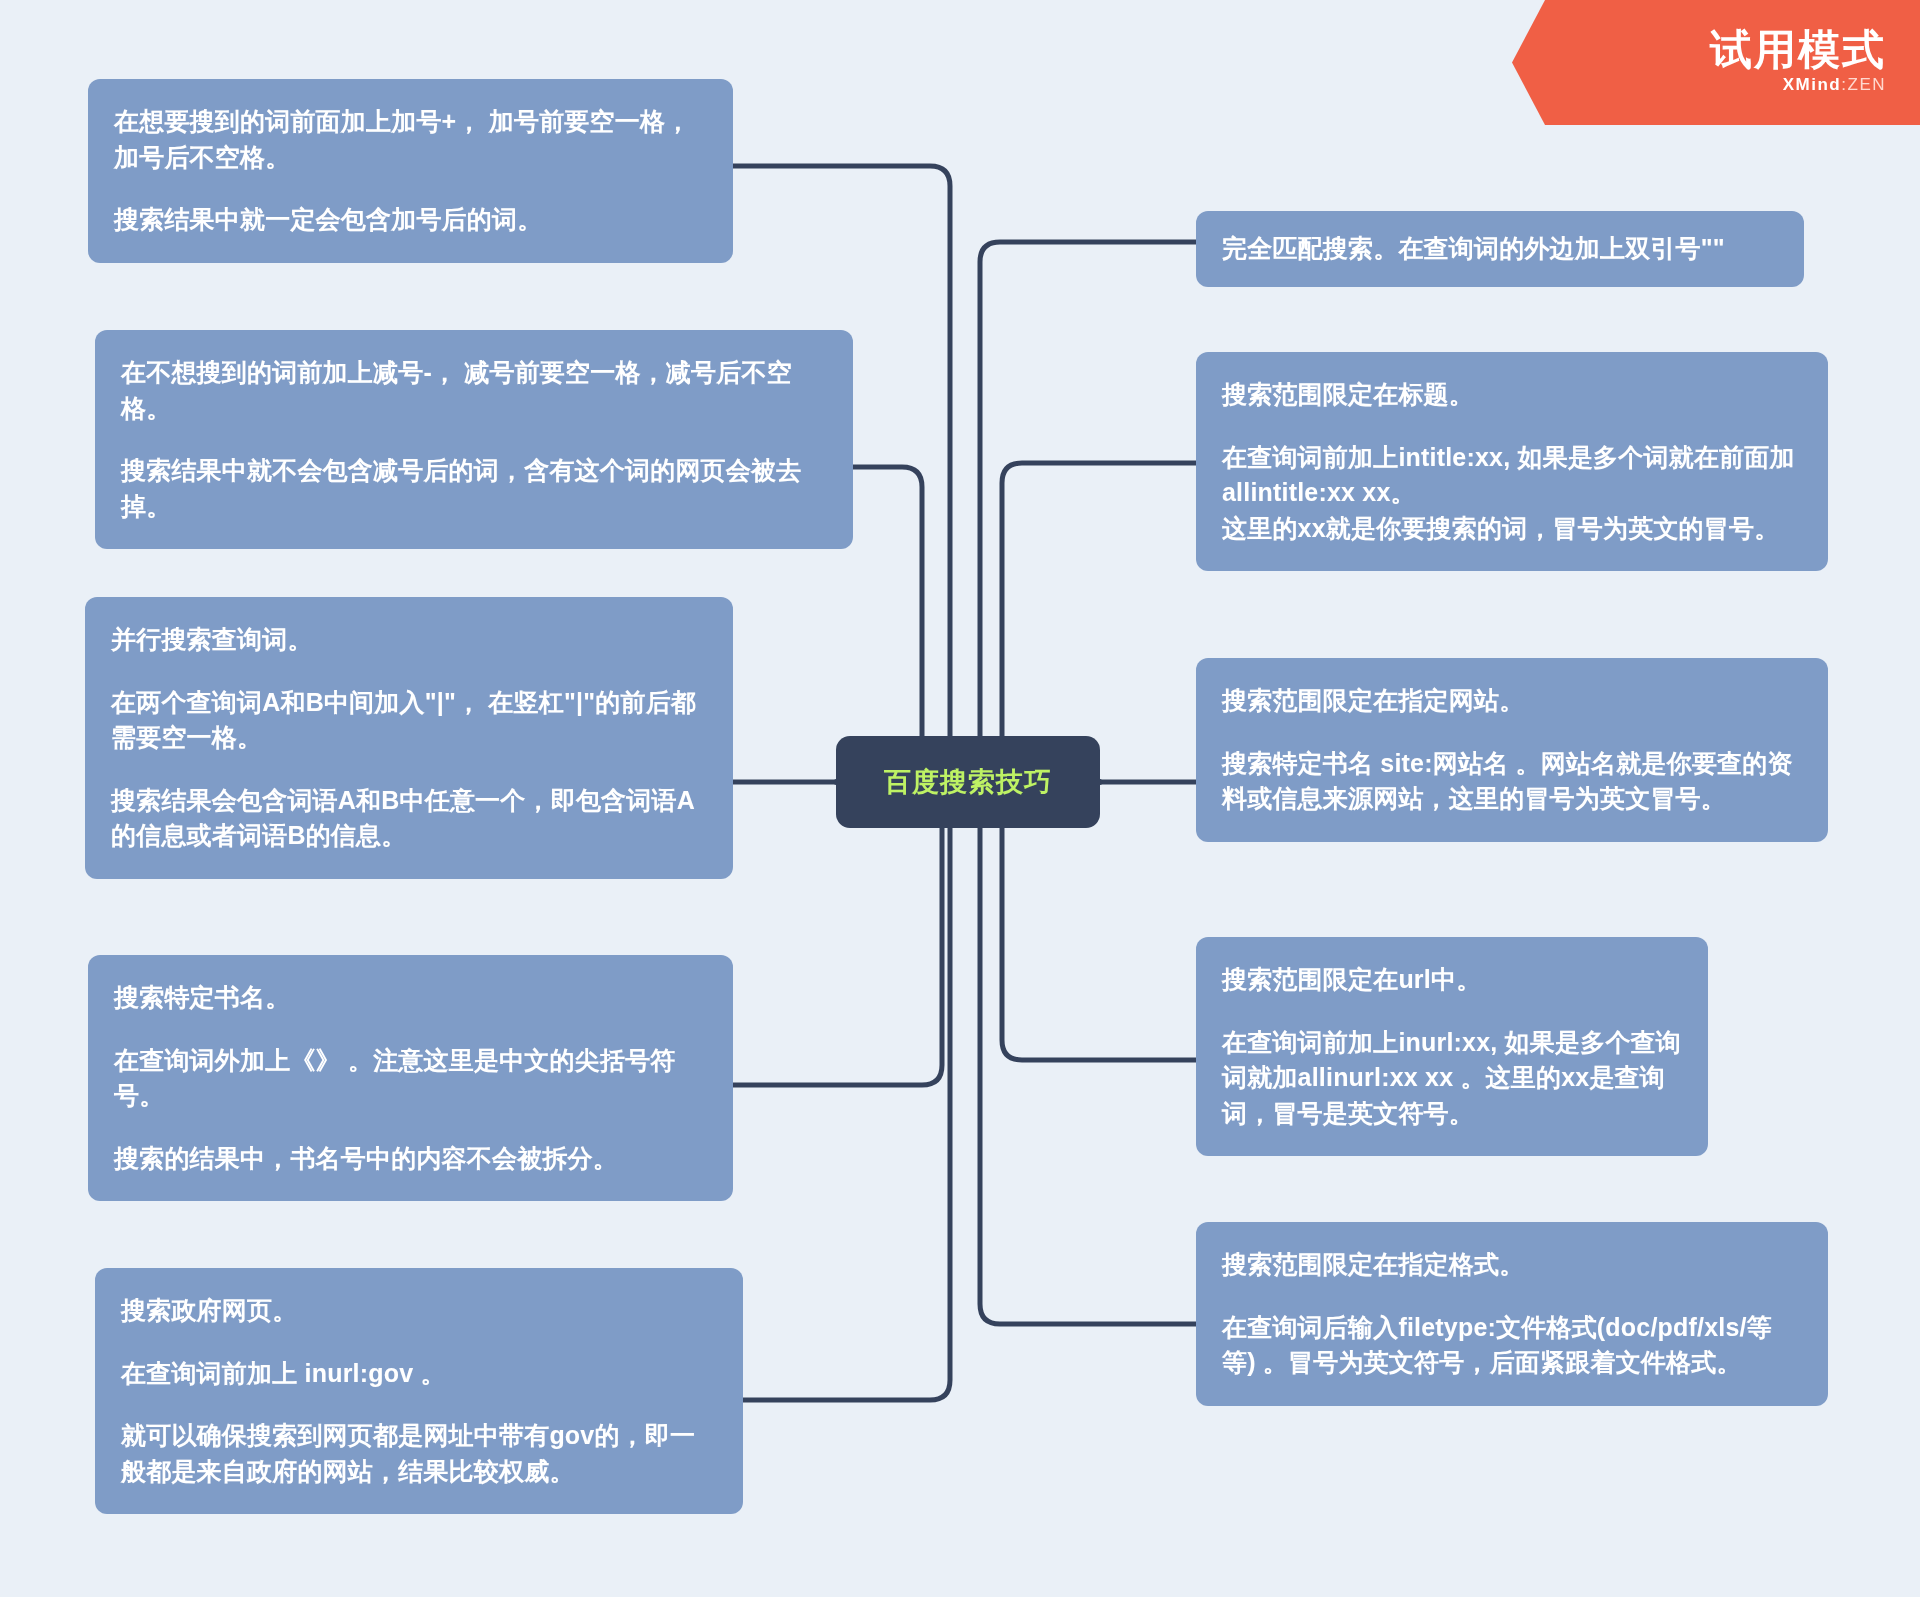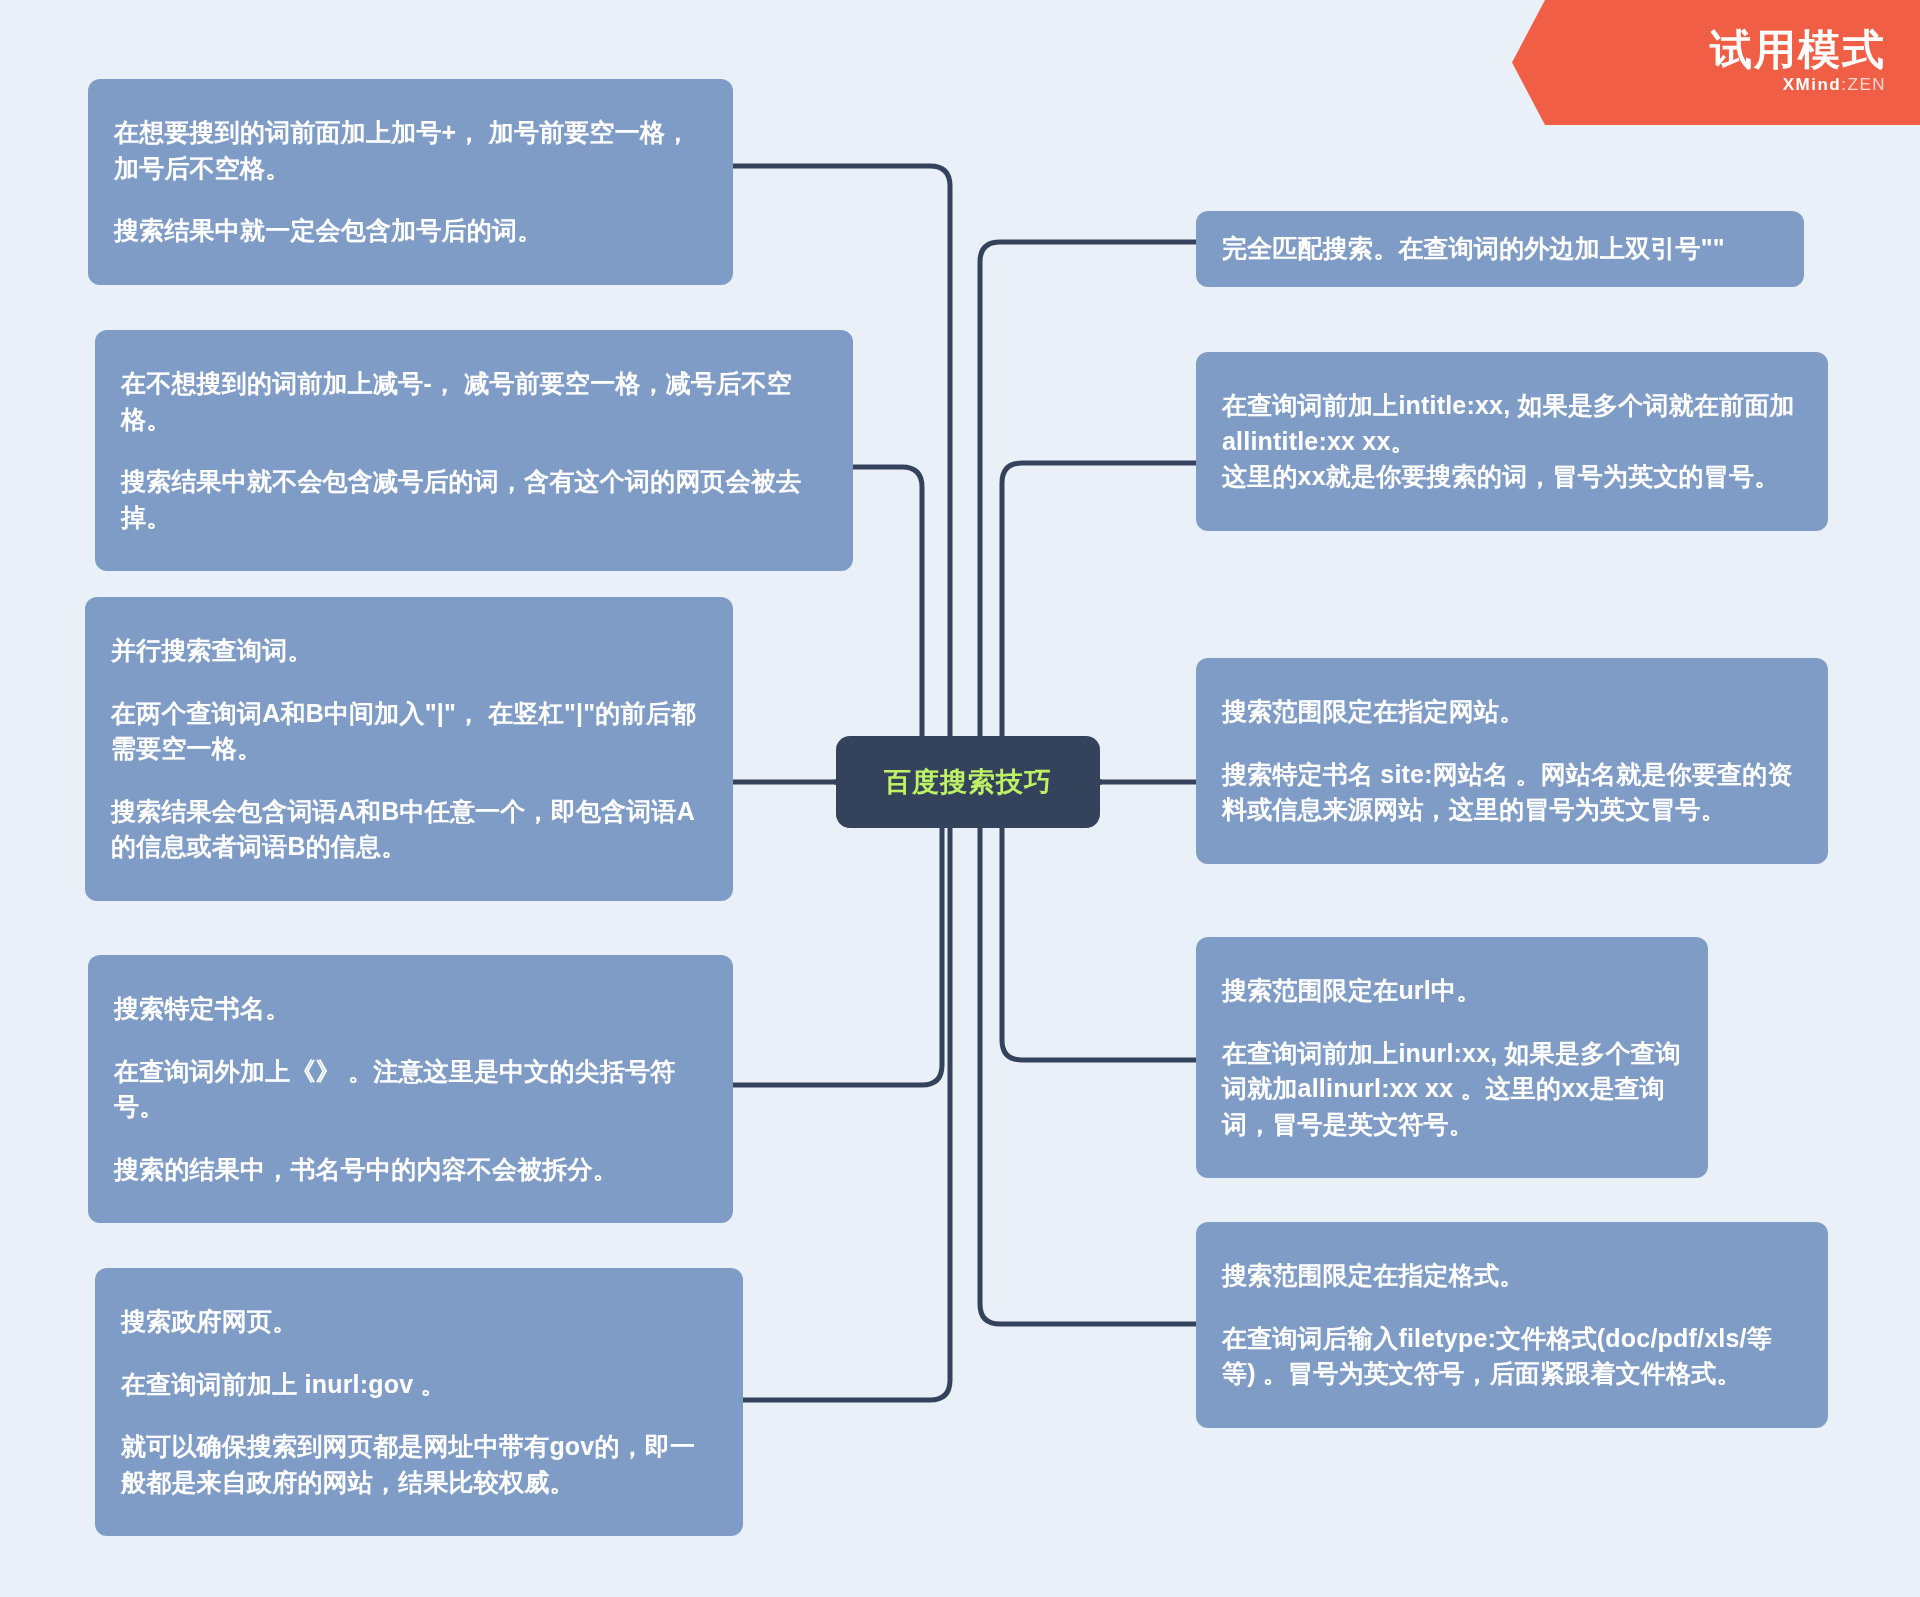--- a/index.html
+++ b/index.html
@@ -29,21 +29,21 @@
   }
   .node {
     position: absolute;
     box-sizing: border-box;
     background: #7f9cc7;
     border-radius: 12px;
     color: #ffffff;
     font-weight: bold;
     font-size: 25px;
     line-height: 1.42;
-    padding: 36px 26px;
+    padding: 25px 26px;
     letter-spacing: 0.2px;
     text-shadow: 0 0 1px rgba(255,255,255,0.18);
   }
   .node p {
     margin: 0;
   }
   .node p + p {
     margin-top: 27px;
   }
   .node .tight + .tight {
@@ -151,20 +151,21 @@
 
   <div class="central" style="left:836px; top:736px; width:264px; height:92px;">
     <span>百度搜索技巧</span>
   </div>
 
   <div class="node" style="left:1196px; top:211px; width:608px; padding-top:20px; padding-bottom:20px;">
     <p>完全匹配搜索。在查询词的外边加上双引号""</p>
   </div>
 
   <div class="node" style="left:1196px; top:352px; width:632px;">
+    <p>搜索范围限定在标题。</p>
     <p class="tight">在查询词前加上intitle:xx, 如果是多个词就在前面加allintitle:xx xx。</p>
     <p class="tight">这里的xx就是你要搜索的词，冒号为英文的冒号。</p>
   </div>
 
   <div class="node" style="left:1196px; top:658px; width:632px;">
     <p>搜索范围限定在指定网站。</p>
     <p>搜索特定书名 site:网站名 。网站名就是你要查的资料或信息来源网站，这里的冒号为英文冒号。</p>
   </div>
 
   <div class="node" style="left:1196px; top:937px; width:512px;">

